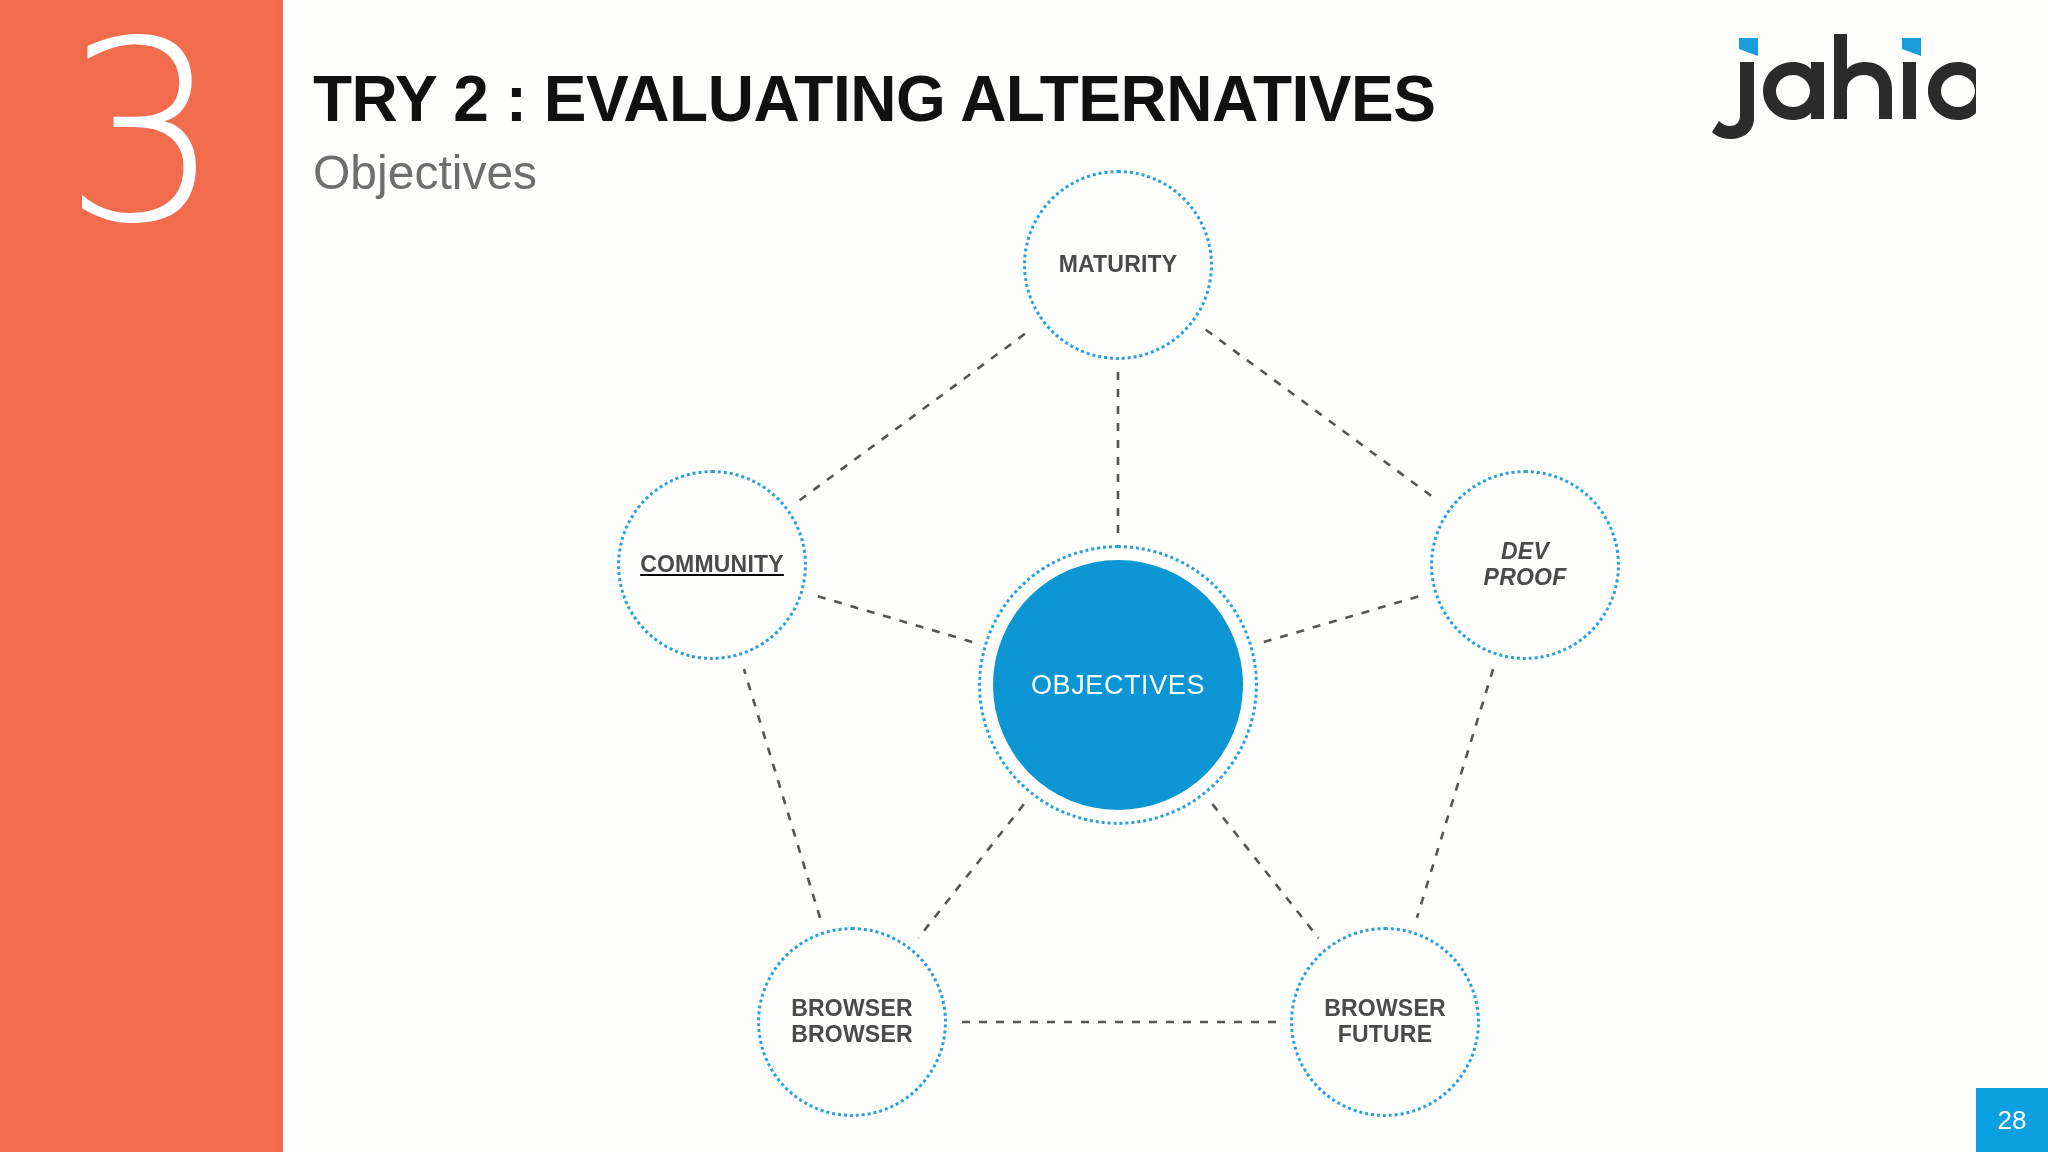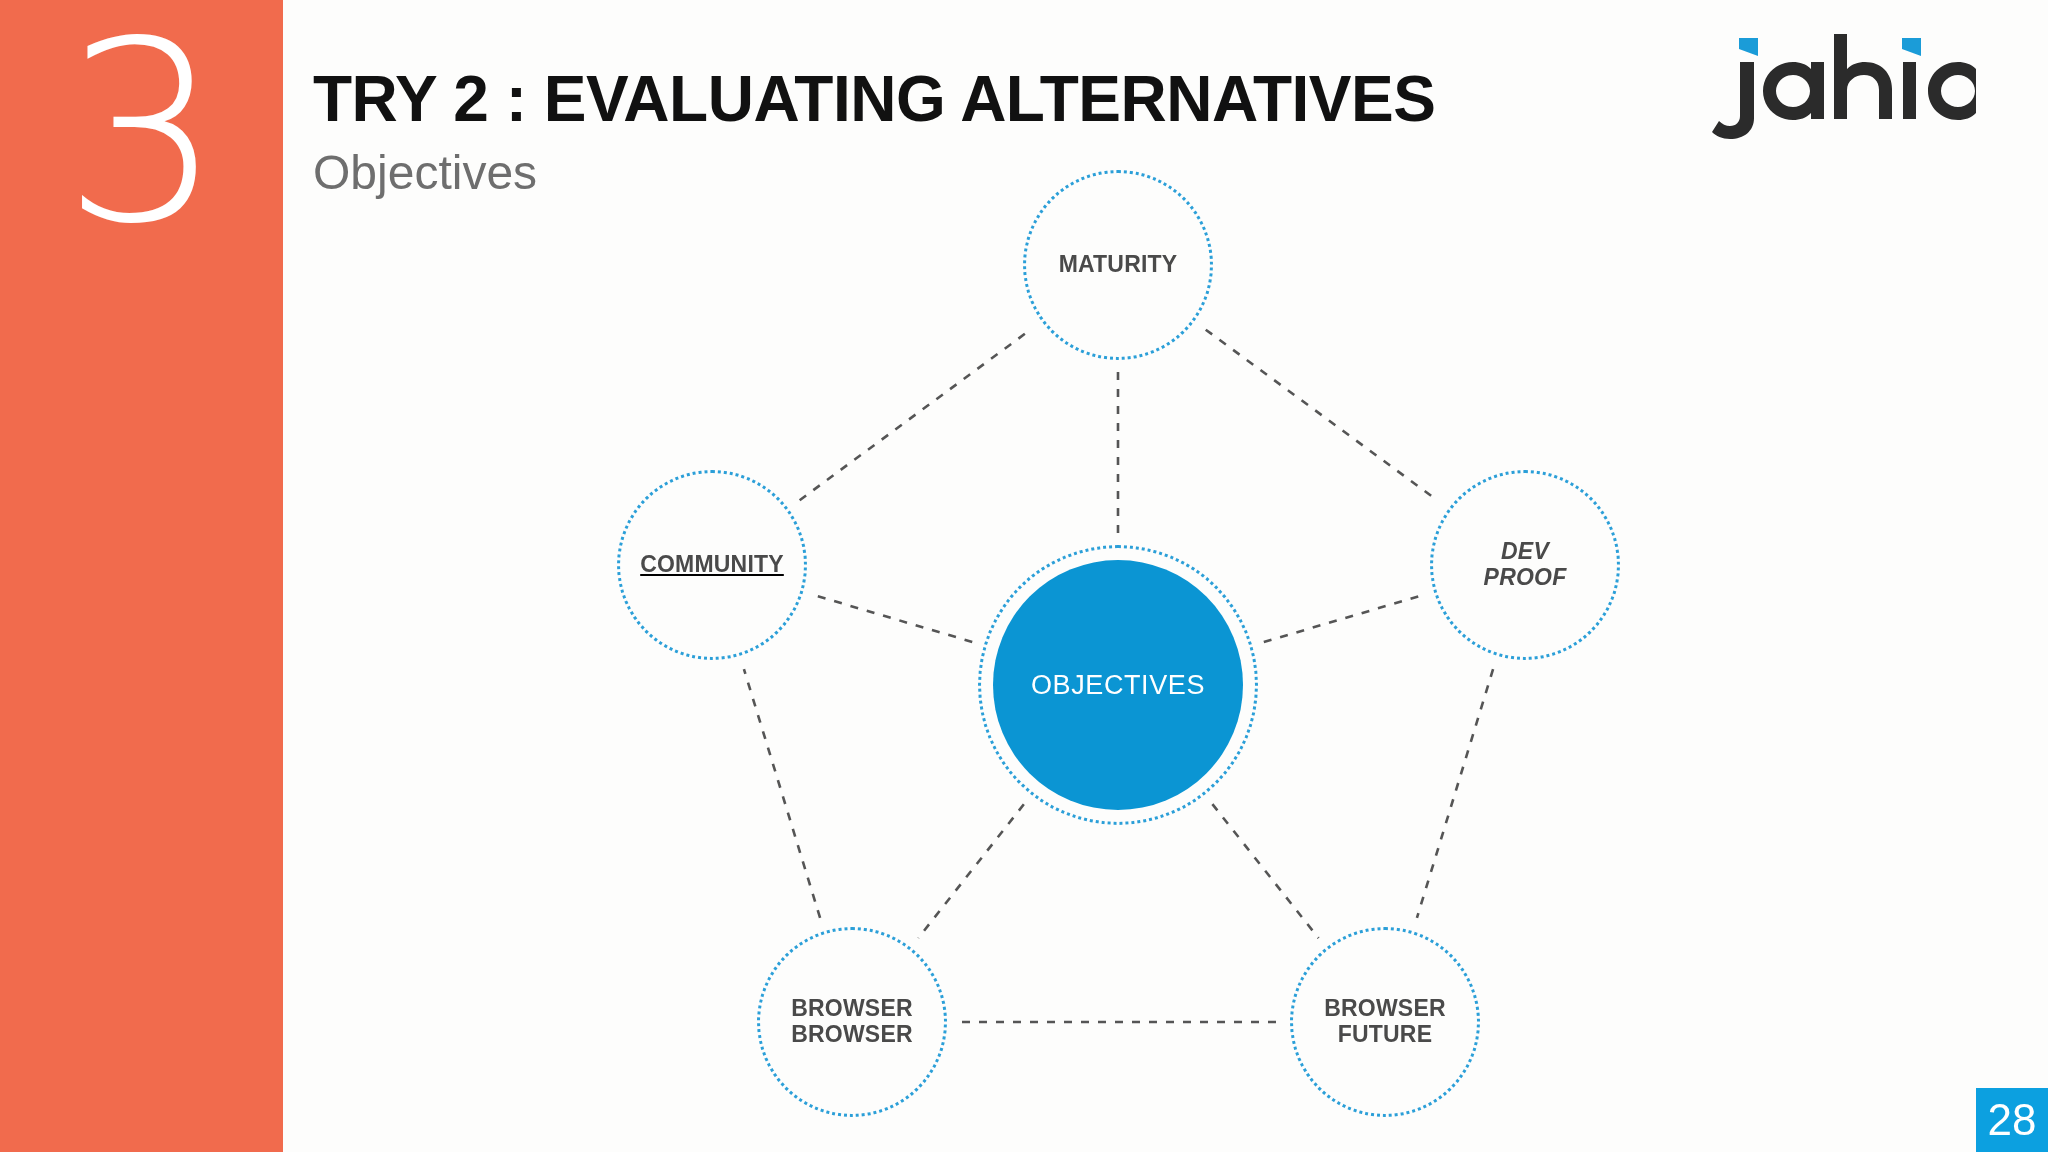--- a/index.html
+++ b/index.html
@@ -131,21 +131,21 @@
     right: 0;
     bottom: 0;
     width: 72px;
     height: 64px;
     background: #0ca0e0;
     display: flex;
     align-items: center;
     justify-content: center;
   }
   #page-number {
-    font-size: 44px;
+    font-size: 26px;
     font-weight: 300;
     color: #ffffff;
   }
 </style>
 </head>
 <body>
 
 <div id="slide">
 
   <div id="sidebar">

